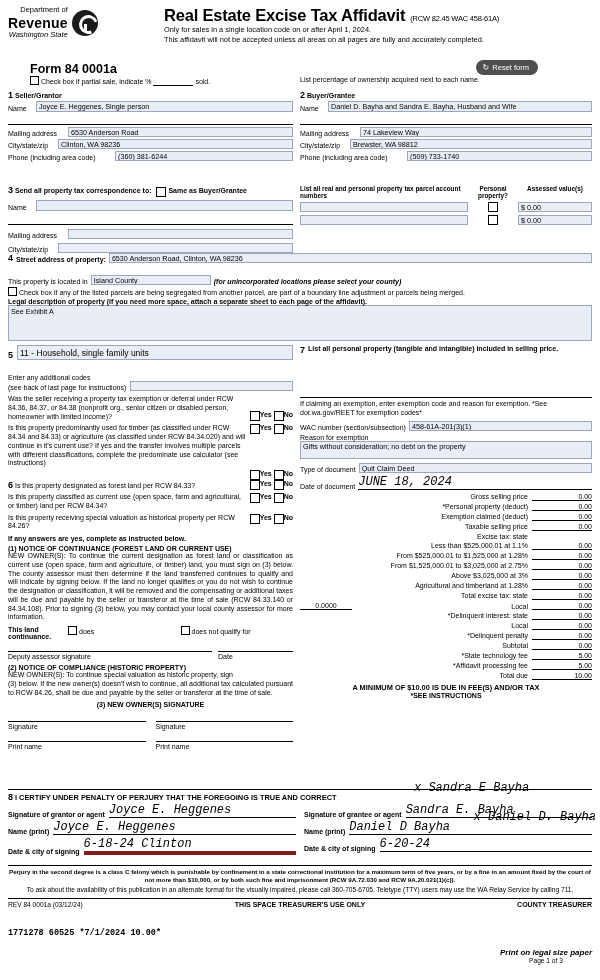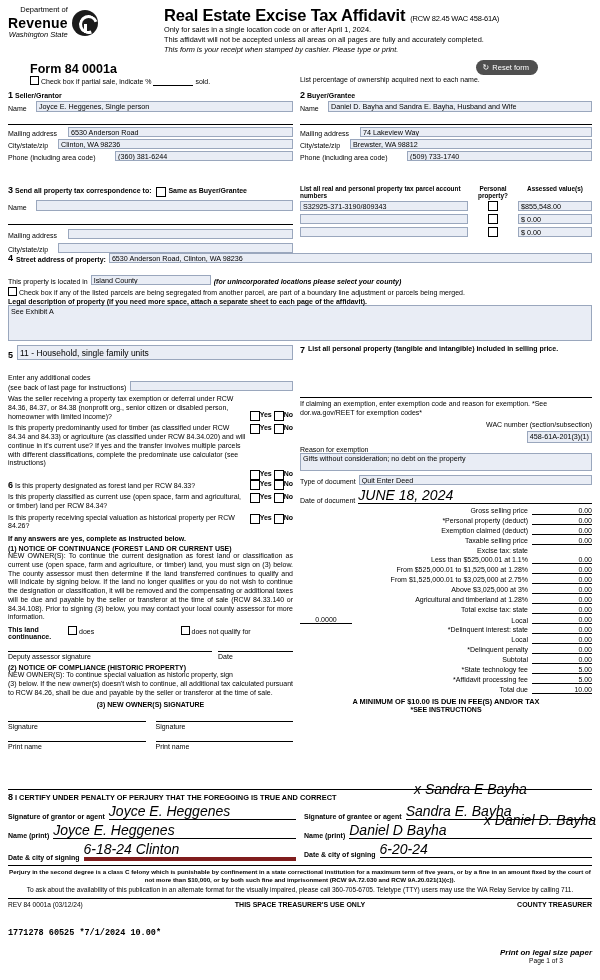--- a/index.html
+++ b/index.html
@@ -30,21 +30,21 @@
   .reset-btn { position:absolute; right:10px; top:60px; background:#4f4f4f; color:#fff; border-radius:10px; padding:3px 9px 3px 7px; font-size:7.5px; display:flex; align-items:center; gap:3px; }
   .reset-btn .ric { font-size:8px; }
   .chk { display:inline-block; width:7px; height:7px; border:1px solid #000; vertical-align:-1px; margin-right:2px; background:#fff; }
   .chkb { display:inline-block; width:8px; height:8px; border:1px solid #000; vertical-align:-1px; background:#fff; }
   .row { display:flex; }
   .ln { border-bottom:1px solid #000; }
   .num { font-weight:bold; font-size:9px; }
   .fld { background:#e9edf5; border:1px solid #9aa7bd; height:10px; font-size:7.2px; padding:0 2px; line-height:10px; box-sizing:border-box; overflow:hidden; white-space:nowrap; }
   .sec { position:absolute; }
   .lbl { font-size:7px; }
-  .hand { font-family:Liberation Sans, sans-serif; font-style:italic; font-size:14px; }
+  .hand { font-family:Liberation Mono, monospace; font-style:italic; font-size:12px; }
   .bold { font-weight:bold; }
   .tiny { font-size:6.2px; }
   .tiny2 { font-size:6.6px; }
 </style>
 </head>
 <body>
 
 <div class="page">
 
   <div class="hdr">
@@ -56,21 +56,20 @@
       </div>
       <div class="swirl"></div>
     </div>
     <div class="title-wrap">
       <div class="title">
         <span>Real Estate Excise Tax Affidavit</span>
         <small>(RCW 82.45 WAC 458-61A)</small>
       </div>
       <div class="subline">Only for sales in a single location code on or after April 1, 2024.</div>
       <div class="subline">This affidavit will not be accepted unless all areas on all pages are fully and accurately completed.</div>
-      <div class="subline" style="font-style:italic;">This form is your receipt when stamped by cashier. Please type or print.</div>
     </div>
   </div>
 
   <div class="formno" style="position:absolute; left:30px; top:60px;">Form 84 0001a</div>
 
   <div class="reset-btn">
     <span class="ric">↻</span>
     <span>Reset form</span>
   </div>
 
@@ -141,25 +140,20 @@
       <span class="lbl" style="width:48px;">City/state/zip</span>
       <div class="fld" style="flex:1;"></div>
     </div>
   </div>
 
   <div class="sec" style="left:300px; top:185px; width:292px;">
     <div style="display:flex; font-size:6.4px; font-weight:bold; line-height:1.1;">
       <div style="width:168px;">List all real and personal property tax parcel account numbers</div>
       <div style="width:50px; text-align:center;">Personal property?</div>
       <div style="flex:1; text-align:center;">Assessed value(s)</div>
-    </div>
-    <div style="display:flex; align-items:center; margin-top:2px;">
-      <div class="fld" style="width:168px;">S32925-371-3190/809343</div>
-      <div style="width:50px; text-align:center;"><span class="chkb">&nbsp;</span></div>
-      <div class="fld" style="flex:1;">$855,548.00</div>
     </div>
     <div style="display:flex; align-items:center; margin-top:3px;">
       <div class="fld" style="width:168px;"></div>
       <div style="width:50px; text-align:center;"><span class="chkb">&nbsp;</span></div>
       <div class="fld" style="flex:1;">$ 0.00</div>
     </div>
     <div style="display:flex; align-items:center; margin-top:3px;">
       <div class="fld" style="width:168px;"></div>
       <div style="width:50px; text-align:center;"><span class="chkb">&nbsp;</span></div>
       <div class="fld" style="flex:1;">$ 0.00</div>
@@ -270,29 +264,29 @@
     </div>
   </div>
 
   <div class="sec" style="left:300px; top:345px; width:292px;">
     <div style="display:flex;">
       <span class="num">7</span>
       <span class="bold" style="margin-left:3px; line-height:1.25;">List all personal property (tangible and intangible) included in selling price.</span>
     </div>
     <div style="height:42px;"></div>
     <div style="border-top:1px solid #000; padding-top:2px; line-height:1.25;">If claiming an exemption, enter exemption code and reason for exemption. *See dor.wa.gov/REET for exemption codes*</div>
-    <div style="display:flex; align-items:flex-end; gap:3px; margin-top:3px;flex-direction:column;">
+    <div style="display:flex; align-items:flex-end; gap:3px; margin-top:3px;">
       <span>WAC number (section/subsection)</span>
       <div class="fld" style="flex:1;">458-61A-201(3)(1)</div>
     </div>
     <div style="margin-top:3px;">Reason for exemption</div>
     <div class="fld" style="height:18px; line-height:10px;">Gifts without consideration; no debt on the property</div>
     <div style="display:flex; align-items:flex-end; gap:3px; margin-top:4px;">
       <span>Type of document</span>
-      <div class="fld" style="flex:1;">Quit Enter Deed</div>
+      <div class="fld" style="flex:1;">Quit Claim Deed</div>
     </div>
     <div style="display:flex; align-items:flex-end; gap:3px; margin-top:2px;">
       <span>Date of document</span>
       <div style="flex:1; border-bottom:1px solid #000;" class="hand">JUNE 18, 2024</div>
     </div>
 
     <div style="margin-top:3px;">
       <div class="row">
           <div style="flex:1; text-align:right; padding-right:4px;">Gross selling price</div>
           <div class="ln" style="width:60px; text-align:right;">0.00</div>

